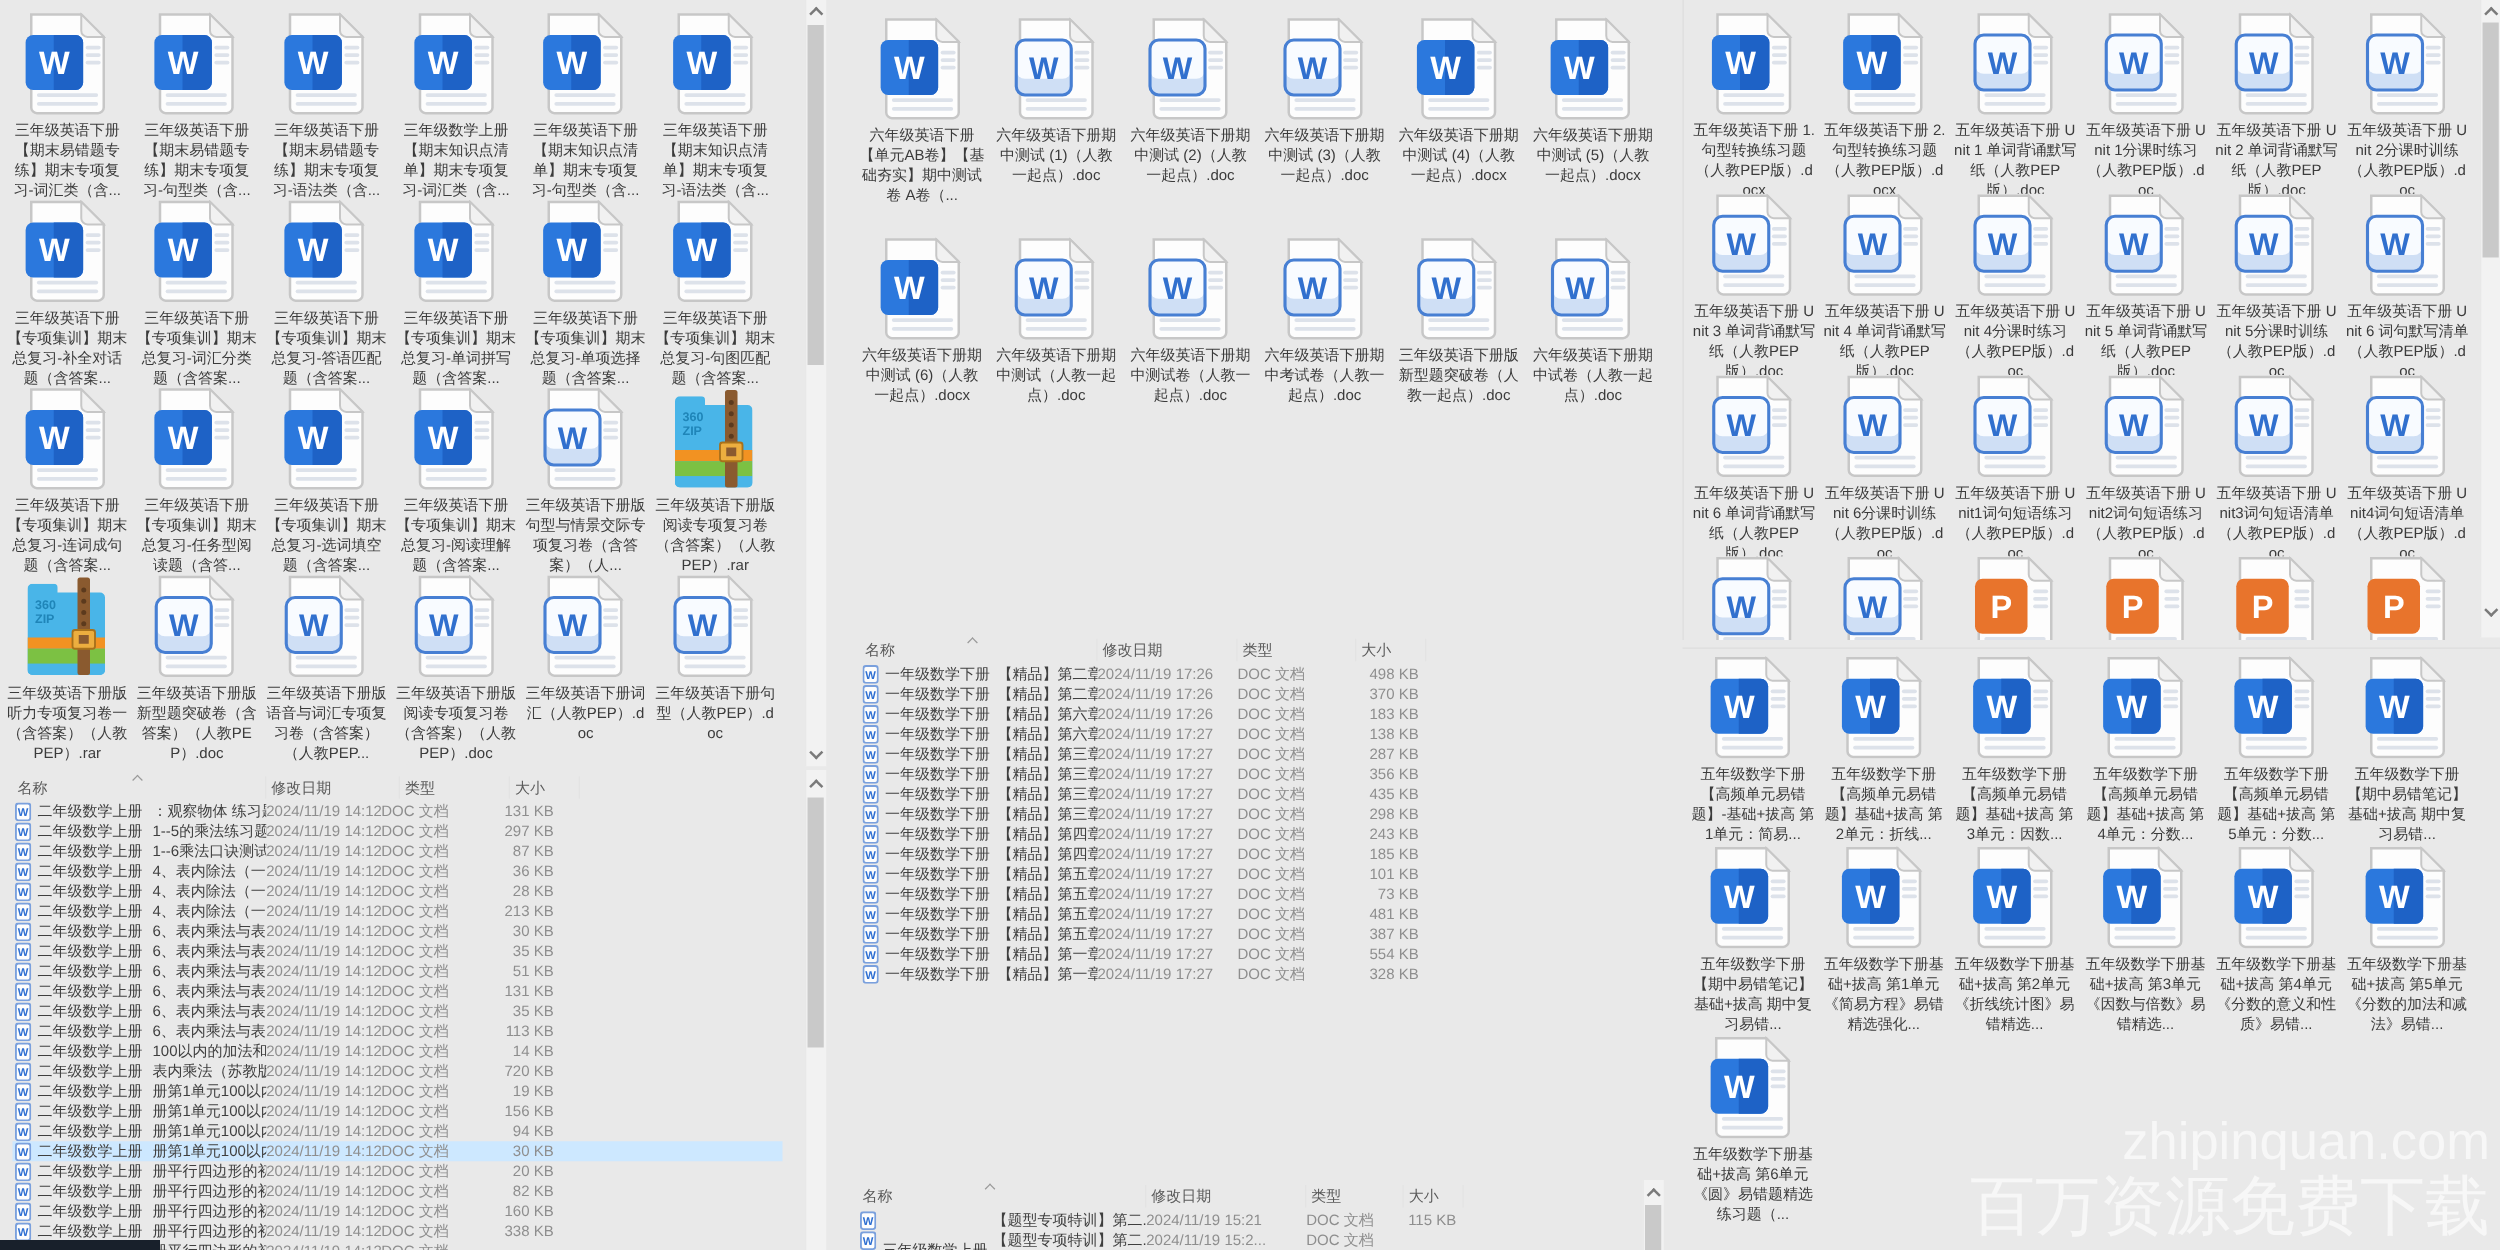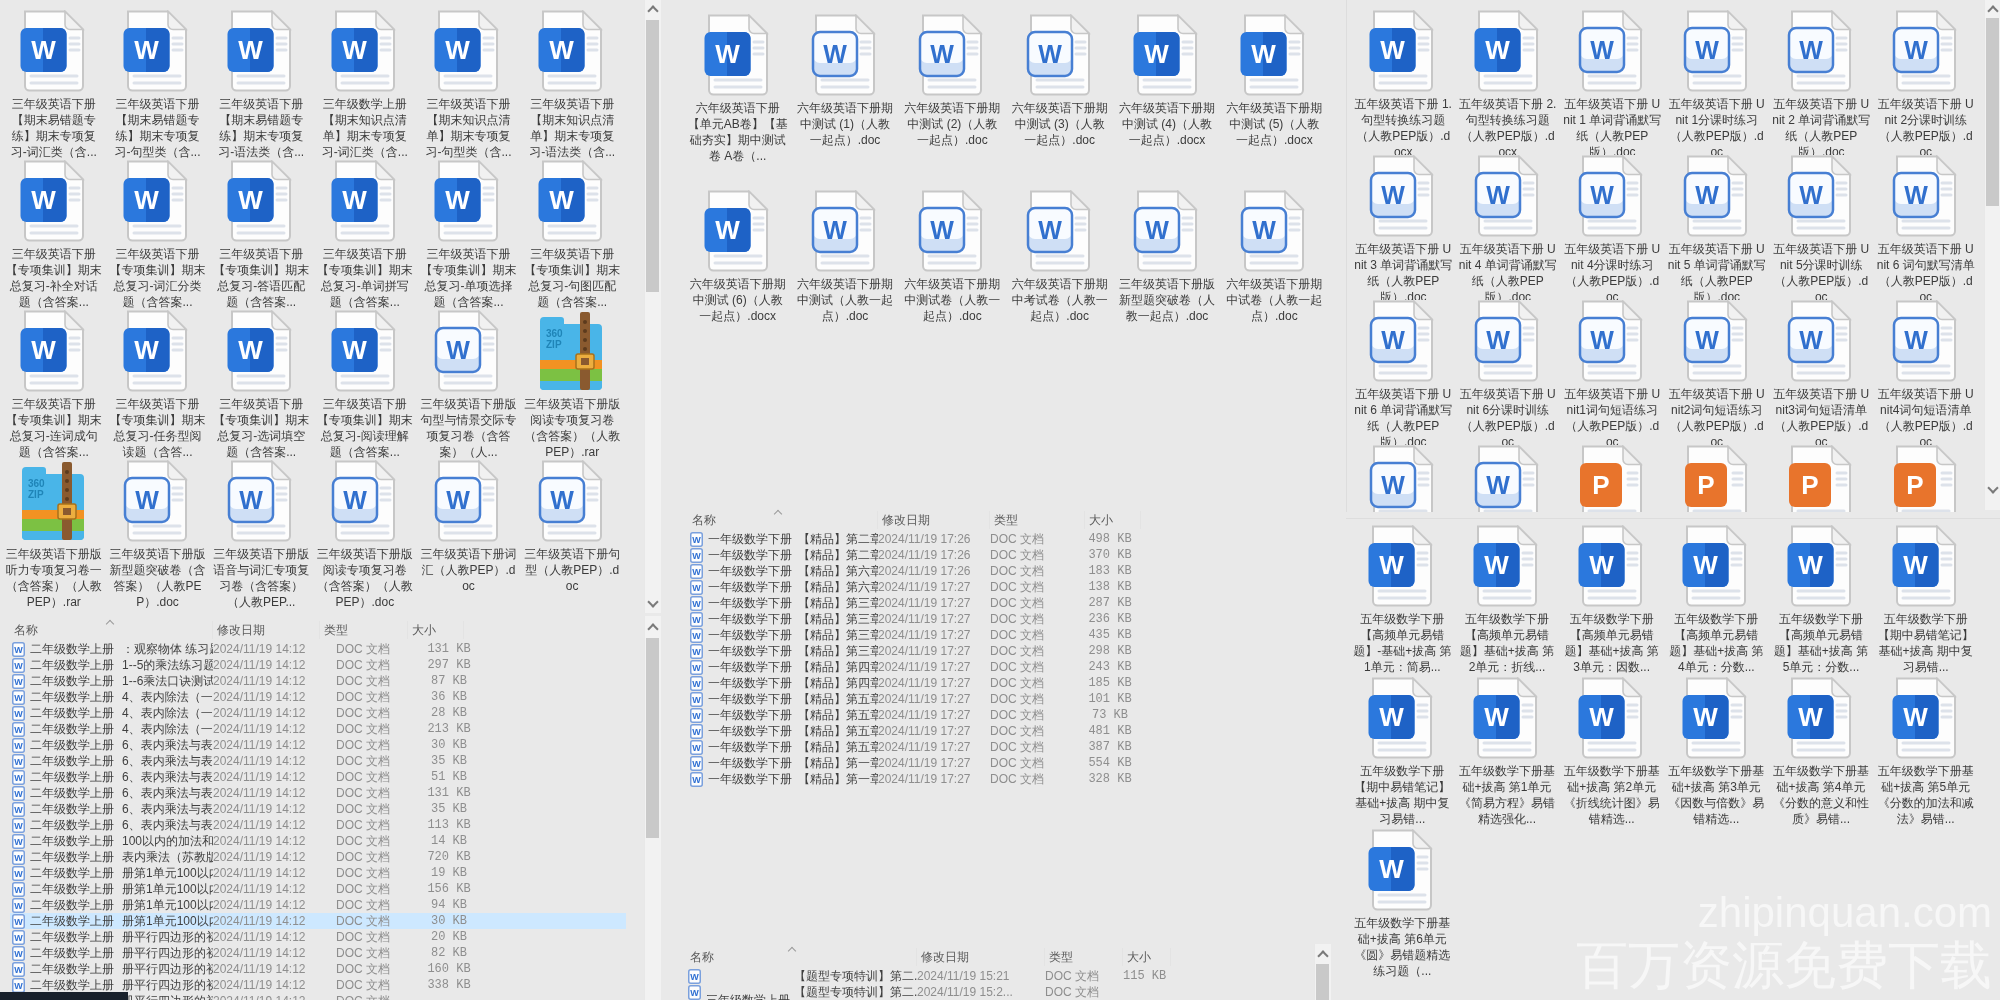--- a/index.html
+++ b/index.html
@@ -30,24 +30,24 @@
   .lhead .hc{box-sizing:border-box;padding-left:4px;border-right:1px solid #e3e3e3;height:18px;line-height:18px;white-space:nowrap;overflow:hidden;}
   .sortcaret{position:absolute;top:-1px;width:8px;height:8px;}
   .sortcaret:before{content:"";position:absolute;left:1px;top:3px;width:5px;height:5px;border-left:1.5px solid #9a9a9a;border-top:1.5px solid #9a9a9a;transform:rotate(45deg);}
 
   .lrow{display:flex;align-items:center;height:16px;white-space:nowrap;}
   .lrow.sel{background:#cde8ff;}
   .lrow .icn{width:20px;flex:0 0 auto;line-height:0;padding-left:2px;box-sizing:border-box;}
   .lrow .n1{flex:0 0 auto;overflow:hidden;}
   .lrow .n2{flex:0 0 auto;overflow:hidden;}
   .lrow .dt,.lrow .tp{flex:0 0 auto;color:#8e8e8e;overflow:hidden;}
-  .lrow .sz{flex:0 0 auto;color:#8e8e8e;text-align:center;padding-right:6px;box-sizing:border-box;font-family:Liberation Mono, monospace;}
+  .lrow .sz{flex:0 0 auto;color:#8e8e8e;text-align:right;padding-right:6px;box-sizing:border-box;}
 
   
-  .cols-left .n1{width:92px;} .cols-left .n2{width:91px;} .cols-left .dt{width:123px;} .cols-left .tp{width:88px;} .cols-left .sz{width:56px;}
+  .cols-left .n1{width:92px;} .cols-left .n2{width:91px;} .cols-left .dt{width:92px;} .cols-left .tp{width:88px;} .cols-left .sz{width:56px;}
   .cols-mid .n1{width:90px;} .cols-mid .n2{width:80px;} .cols-mid .dt{width:112px;} .cols-mid .tp{width:95px;} .cols-mid .sz{width:56px;}
   .cols-mid2 .n1{width:88px;margin-top:48px;} .cols-mid2 .n2{width:123px;} .cols-mid2 .dt{width:128px;} .cols-mid2 .tp{width:78px;} .cols-mid2 .sz{width:48px;}
 
   
   .sbar{position:absolute;width:16px;background:#f2f2f2;border-left:1px solid #e8e8e8;}
   .sthumb{position:absolute;left:1px;width:13px;background:#c9c9c9;}
   .sarr{position:absolute;left:0;width:16px;height:14px;}
   .sarr:before{content:"";position:absolute;left:4px;width:6px;height:6px;border-style:solid;border-color:#7a7a7a;border-width:0;}
   .sarr.up:before{top:5px;border-left-width:2px;border-top-width:2px;transform:rotate(45deg);}
   .sarr.down:before{top:2px;border-right-width:2px;border-bottom-width:2px;transform:rotate(45deg);}
@@ -1687,21 +1687,21 @@
       </div>
       <div class="lrow">
         <span class="icn"><svg width="13" height="15" viewBox="0 0 13 15">
    <rect x="0.75" y="0.75" width="11.5" height="13.5" rx="2" fill="#fdfdfd" stroke="#7aa0dd" stroke-width="1.5"></rect>
    <text x="6.5" y="11" text-anchor="middle" font-size="9" font-weight="bold" fill="#2e6fd2" font-family="Liberation Sans,sans-serif">W</text>
           </svg></span>
         <span class="n1">一年级数学下册</span>
         <span class="n2">【精品】第三章《认识...</span>
         <span class="dt">2024/11/19 17:27</span>
         <span class="tp">DOC 文档</span>
-        <span class="sz">236 KB</span>
+        <span class="sz">356 KB</span>
       </div>
       <div class="lrow">
         <span class="icn"><svg width="13" height="15" viewBox="0 0 13 15">
    <rect x="0.75" y="0.75" width="11.5" height="13.5" rx="2" fill="#fdfdfd" stroke="#7aa0dd" stroke-width="1.5"></rect>
    <text x="6.5" y="11" text-anchor="middle" font-size="9" font-weight="bold" fill="#2e6fd2" font-family="Liberation Sans,sans-serif">W</text>
           </svg></span>
         <span class="n1">一年级数学下册</span>
         <span class="n2">【精品】第三章《认识...</span>
         <span class="dt">2024/11/19 17:27</span>
         <span class="tp">DOC 文档</span>

